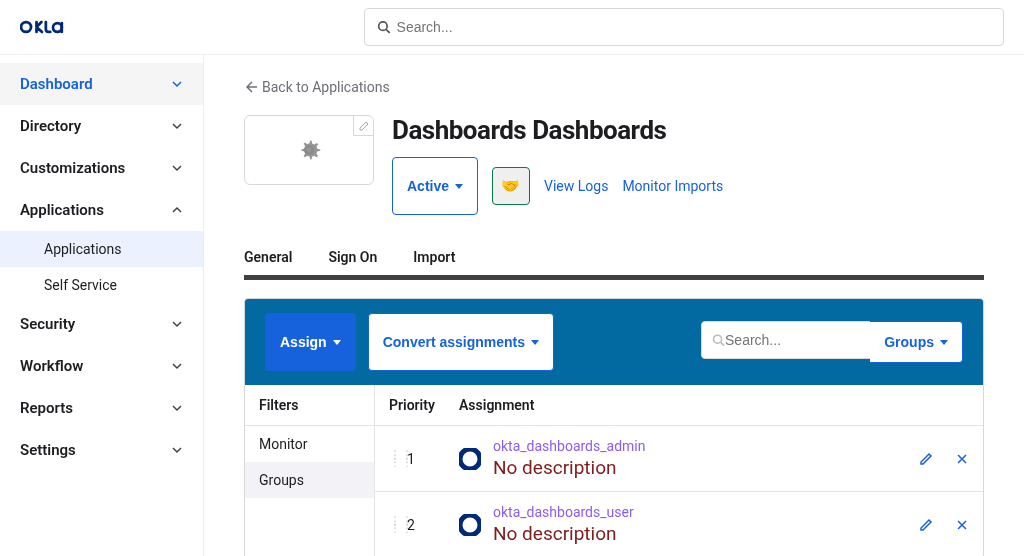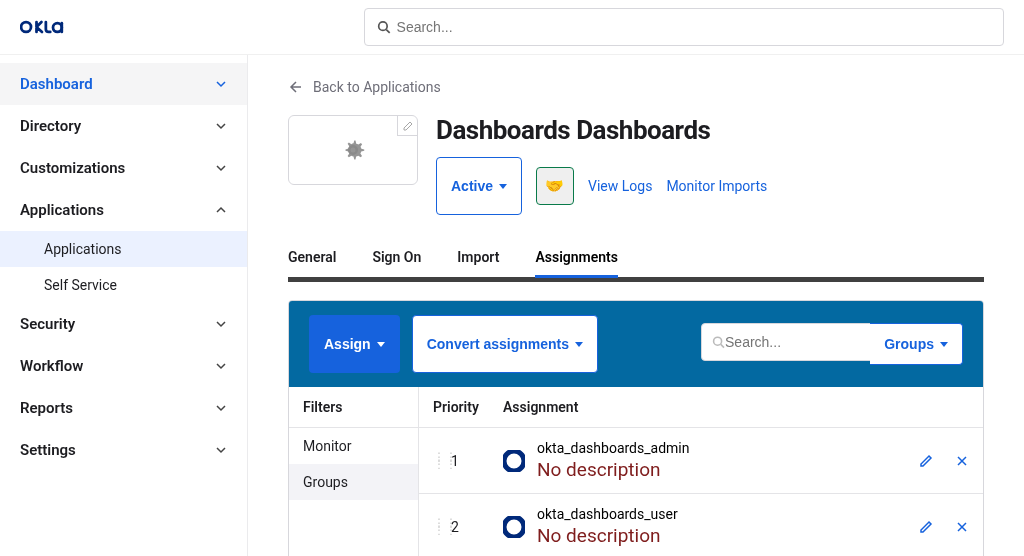--- a/index.html
+++ b/index.html
@@ -8,30 +8,30 @@
     
     .topbar { height: 55px; display: flex; align-items: center; padding: 0 20px; border-bottom: 1px solid #f0f0f0; gap: 300px; }
     .logo { width: 78px; height: 28px; }
     .search-global { flex: 0 0 640px; height: 38px; border: 1px solid #d7d7dc; border-radius: 4px; display: flex; align-items: center; padding: 0 12px; gap: 6px; }
     .search-global input { border: none; outline: none; width: 100%; font-size: 14px; color: #6e6e78; }
     .search-icon { width: 14px; height: 14px; stroke: #555; fill: none; stroke-width: 2; }
     .search-icon.light { stroke: #bbb; }
     
     
     .layout { display: flex; height: calc(100vh - 55px); }
-    .sidebar { width: 248px; border-right: 1px solid #ebebed; padding-top: 8px; }
+    .sidebar { width: 204px; border-right: 1px solid #ebebed; padding-top: 8px; }
     .nav-item { padding: 12px 20px; display: flex; justify-content: space-between; align-items: center; cursor: pointer; font-weight: 600; font-size: 15px; }
     .nav-item.active { color: #1662dd; background: #f5f5f6; }
     .nav-sub { padding: 10px 20px 10px 44px; font-size: 14px; font-weight: 400; cursor: pointer; }
     .nav-sub.selected { background: #ebf1ff; }
     .chevron { width: 12px; height: 12px; }
     
     
     .main { flex: 1; padding: 24px 40px; overflow-y: auto; }
-    .backlink { display: inline-flex; align-items: center; gap: 11px; color: #6e6e78; cursor: pointer; font-size: 14px; margin-bottom: 20px; }
+    .backlink { display: inline-flex; align-items: center; gap: 4px; color: #6e6e78; cursor: pointer; font-size: 14px; margin-bottom: 20px; }
     .backlink svg { width: 14px; height: 14px; stroke: #6e6e78; }
     
     .app-header { display: flex; gap: 18px; align-items: flex-start; margin-bottom: 24px; }
     .app-logo { width: 130px; height: 70px; border: 1px solid #d7d7dc; border-radius: 6px; display: flex; align-items: center; justify-content: center; position: relative; }
     .app-logo .edit-corner { position: absolute; top: 0; right: 0; width: 20px; height: 20px; border-left: 1px solid #d7d7dc; border-bottom: 1px solid #d7d7dc; display: flex; align-items: center; justify-content: center; }
     .app-logo .edit-corner svg { width: 10px; height: 10px; stroke: #a7a7a7; }
     .gear-logo { width: 30px; height: 30px; }
     .app-title { font-size: 26px; font-weight: 700; letter-spacing: -0.5px; margin-bottom: 12px; }
     .app-actions { display: flex; align-items: center; gap: 14px; }
     
@@ -64,21 +64,21 @@
     .assign-table { flex: 1; }
     .table-head { display: flex; padding: 12px 14px; font-weight: 600; border-bottom: 1px solid #e4e4e7; gap: 0; }
     .col-priority { width: 70px; }
     .col-assignment { flex: 1; }
     .col-actions { width: 90px; text-align: right; }
     .table-row { display: flex; align-items: center; padding: 12px 14px; border-bottom: 1px solid #e4e4e7; }
     .drag-handle { width: 12px; color: #ccc; font-size: 12px; line-height: 7px; margin-right: 6px; cursor: grab; }
     .row-priority { width: 52px; }
     .row-avatar { width: 22px; height: 22px; margin-right: 12px; }
     .row-body { flex: 1; }
-    .row-name { color: #000000; font-size: 14px; cursor: pointer; }
+    .row-name { color: #8b5cf6; font-size: 14px; cursor: pointer; }
     .row-desc { color: #7f1d1d; font-size: 19px; margin-top: 2px; }
     .row-actions { display: flex; gap: 22px; color: #1662dd; }
     .row-actions svg { width: 14px; height: 14px; cursor: pointer; }
     .handshake { color: #0d9e5e; font-size: 15px; }
   </style>
 </head>
 <body>
 
 <div class="topbar">
   <svg class="logo" viewBox="0 0 80 28">
@@ -184,21 +184,20 @@
           <a class="link-primary">View Logs</a>
           <a class="link-primary">Monitor Imports</a>
         </div>
       </div>
     </div>
 
     <div class="tabs">
       <div class="tab">General</div>
       <div class="tab">Sign On</div>
       <div class="tab">Import</div>
-      <div class="tab active">Assignments</div>
     </div>
 
     <div class="panel">
       <div class="panel-toolbar">
         <button class="btn btn-primary">
           <span>Assign</span>
           <span class="caret-down"></span>
         </button>
         <button class="btn btn-outline-primary">
           <span>Convert assignments</span>

